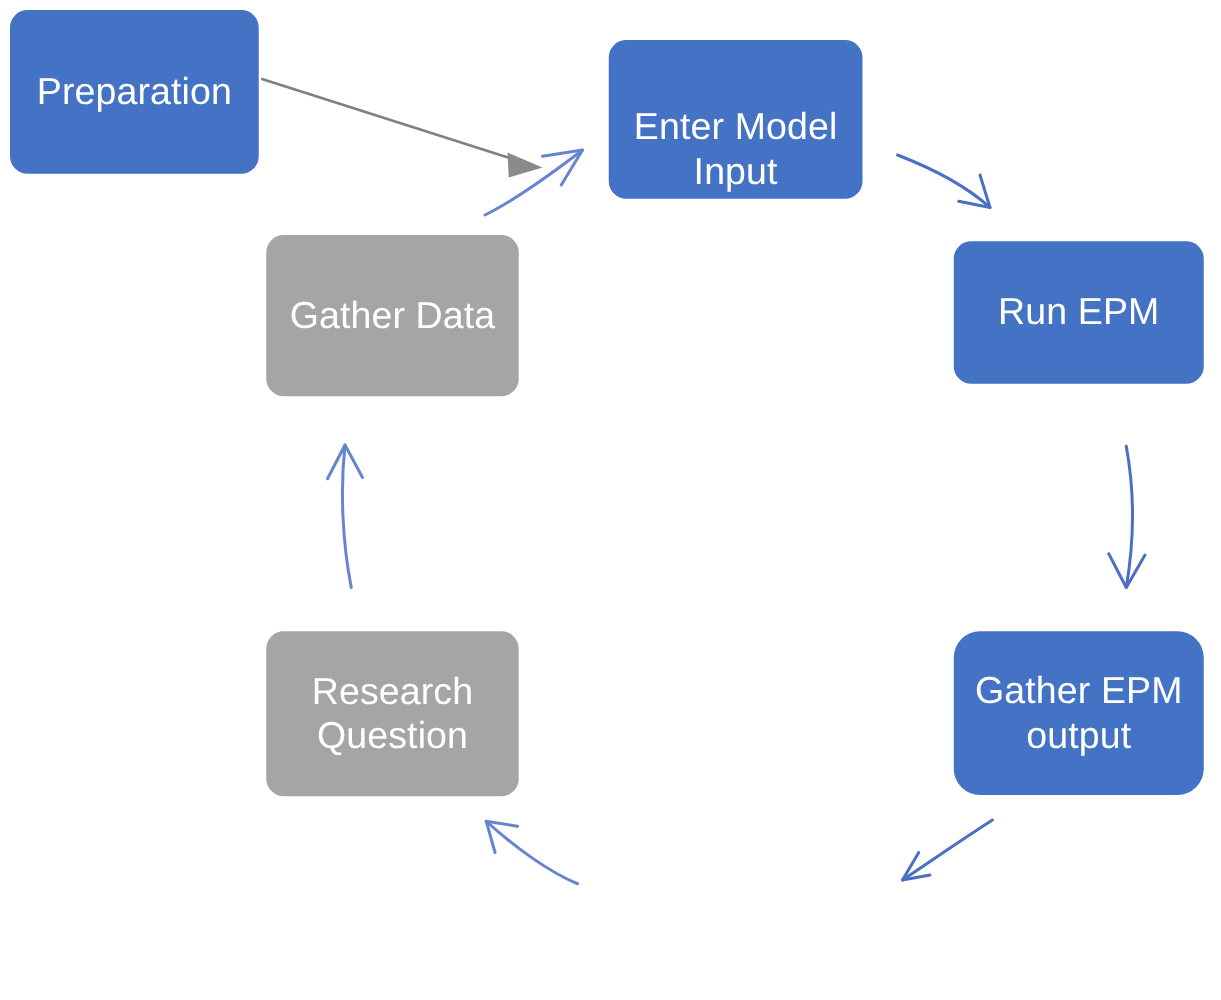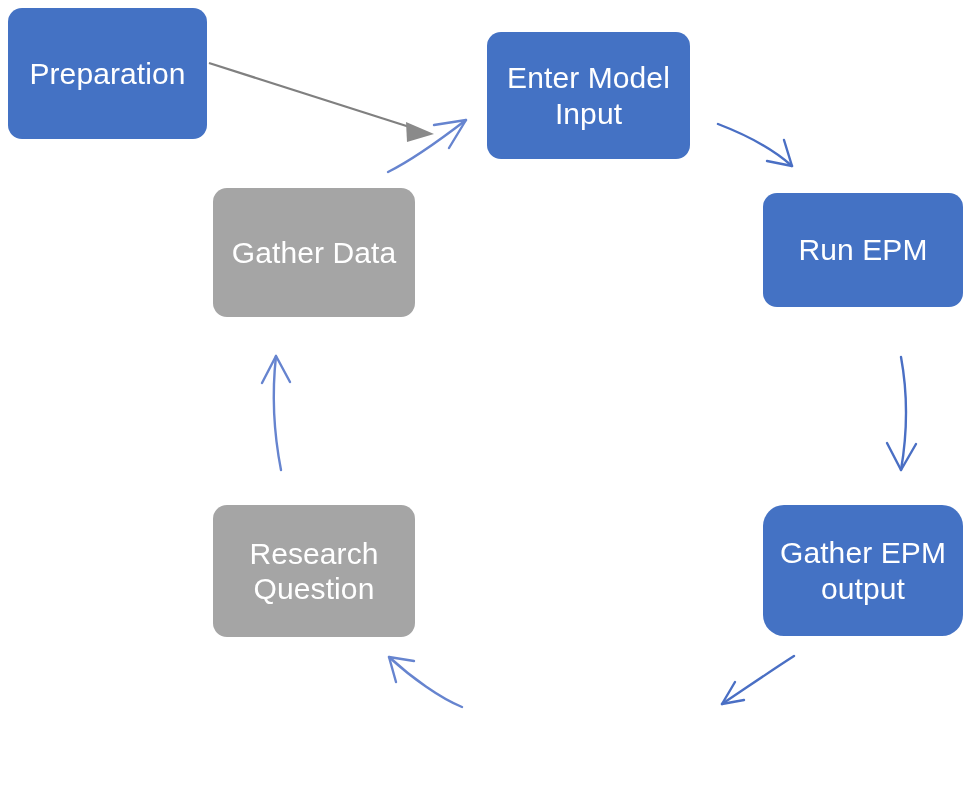--- a/index.html
+++ b/index.html
@@ -38,21 +38,21 @@
   .node .node-label {
     display: block;
     width: 100%;
     white-space: pre-line;
   }
   .node-blue  { background: #4472c4; }
   .node-gray  { background: #a5a5a5; }
 
   
   #node-preparation      { left: 8px;   top: 8px;   width: 199px; height: 131px; }
-  #node-enter-model      { left: 487px; top: 32px;  width: 203px; height: 127px; }
+  #node-enter-model      { left: 487px; top: 32px;  width: 203px; height: 127px; align-items: flex-end; }
   #node-run-epm          { left: 763px; top: 193px; width: 200px; height: 114px; }
   #node-gather-epm       { left: 763px; top: 505px; width: 200px; height: 131px; border-radius: 21px; }
   #node-revise-results   { left: 488px; top: 664px; width: 202px; height: 136px; }
   #node-research-question{ left: 213px; top: 505px; width: 202px; height: 132px; }
   #node-gather-data      { left: 213px; top: 188px; width: 202px; height: 129px; }
 
   #arrow-layer {
     position: absolute;
     left: 0;
     top: 0;

